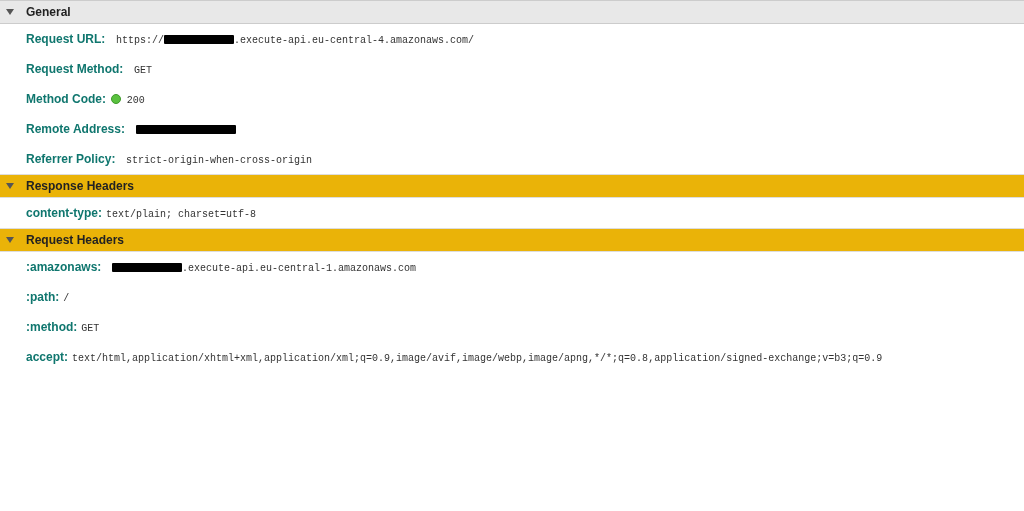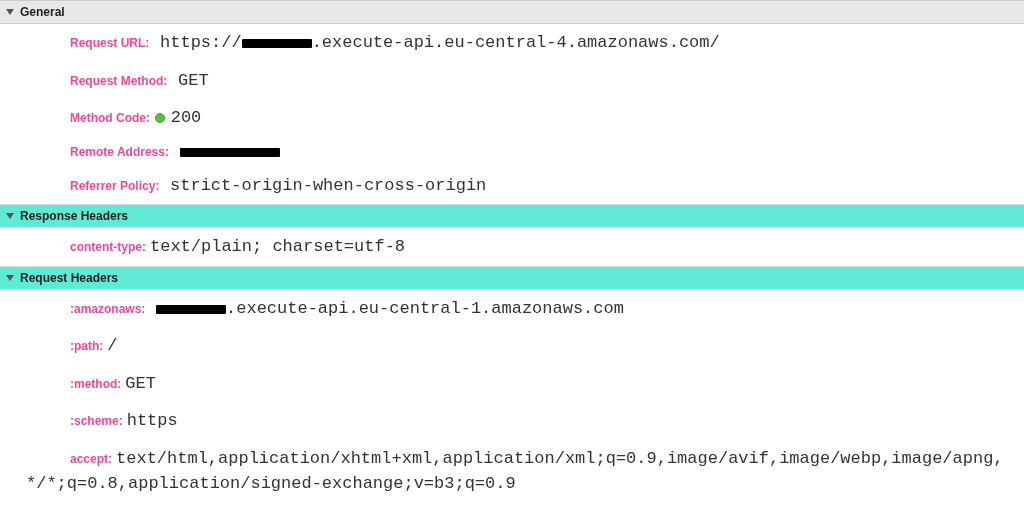--- a/index.html
+++ b/index.html
@@ -11,49 +11,48 @@
       width: 1024px;
     }
     .section-header {
       background: #e8e8e8;
       border-top: 1px solid #ccc;
       border-bottom: 1px solid #ccc;
       padding: 4px 6px;
       font-weight: 700;
       display: flex;
       align-items: center;
-      gap: 4px;
+      gap: 10px;
       cursor: pointer;
       user-select: none;
     }
     .section-header.nobg {
-      background: #5eead4;
+      background: #eab308;
       border-bottom: 1px solid #ddd;
       border-top: 1px solid #ddd;
     }
     .disclosure {
       display: inline-block;
       width: 0; height: 0;
       border-left: 4px solid transparent;
       border-right: 4px solid transparent;
       border-top: 6px solid #555;
       margin-right: 2px;
     }
     .row {
       padding: 6px 8px 6px 26px;
       line-height: 1.5;
     }
     .label {
       font-weight: 700;
-      color: #ec4899;
-      margin-left: 44px;
+      color: #0f766e;
     }
     .value {
       font-family: Menlo, Consolas, "Courier New", monospace;
-      font-size: 17px;
+      font-size: 10px;
       color: #333;
       word-break: break-all;
     }
     .redact {
       display: inline-block;
       background: #000;
       vertical-align: middle;
       border-radius: 1px;
     }
     .status-dot {
@@ -122,15 +121,14 @@
 
 <div class="row">
   <span class="label">:amazonaws:</span>
   <span class="space"></span>
   <span class="redact" style="width:70px;height:9px;vertical-align:-1px;"></span><span class="value">.execute-api.eu-central-1.amazonaws.com</span>
 </div>
 
 <div id="request-rows">
     <div class="row"><span class="label">:path:</span><span class="space"></span><span class="value">/</span></div>
     <div class="row"><span class="label">:method:</span><span class="space"></span><span class="value">GET</span></div>
-    <div class="row"><span class="label">:scheme:</span><span class="space"></span><span class="value">https</span></div>
     <div class="row"><span class="label">accept:</span><span class="space"></span><span class="value">text/html,application/xhtml+xml,application/xml;q=0.9,image/avif,image/webp,image/apng,*/*;q=0.8,application/signed-exchange;v=b3;q=0.9</span></div>
   </div>
 
 </body></html>

